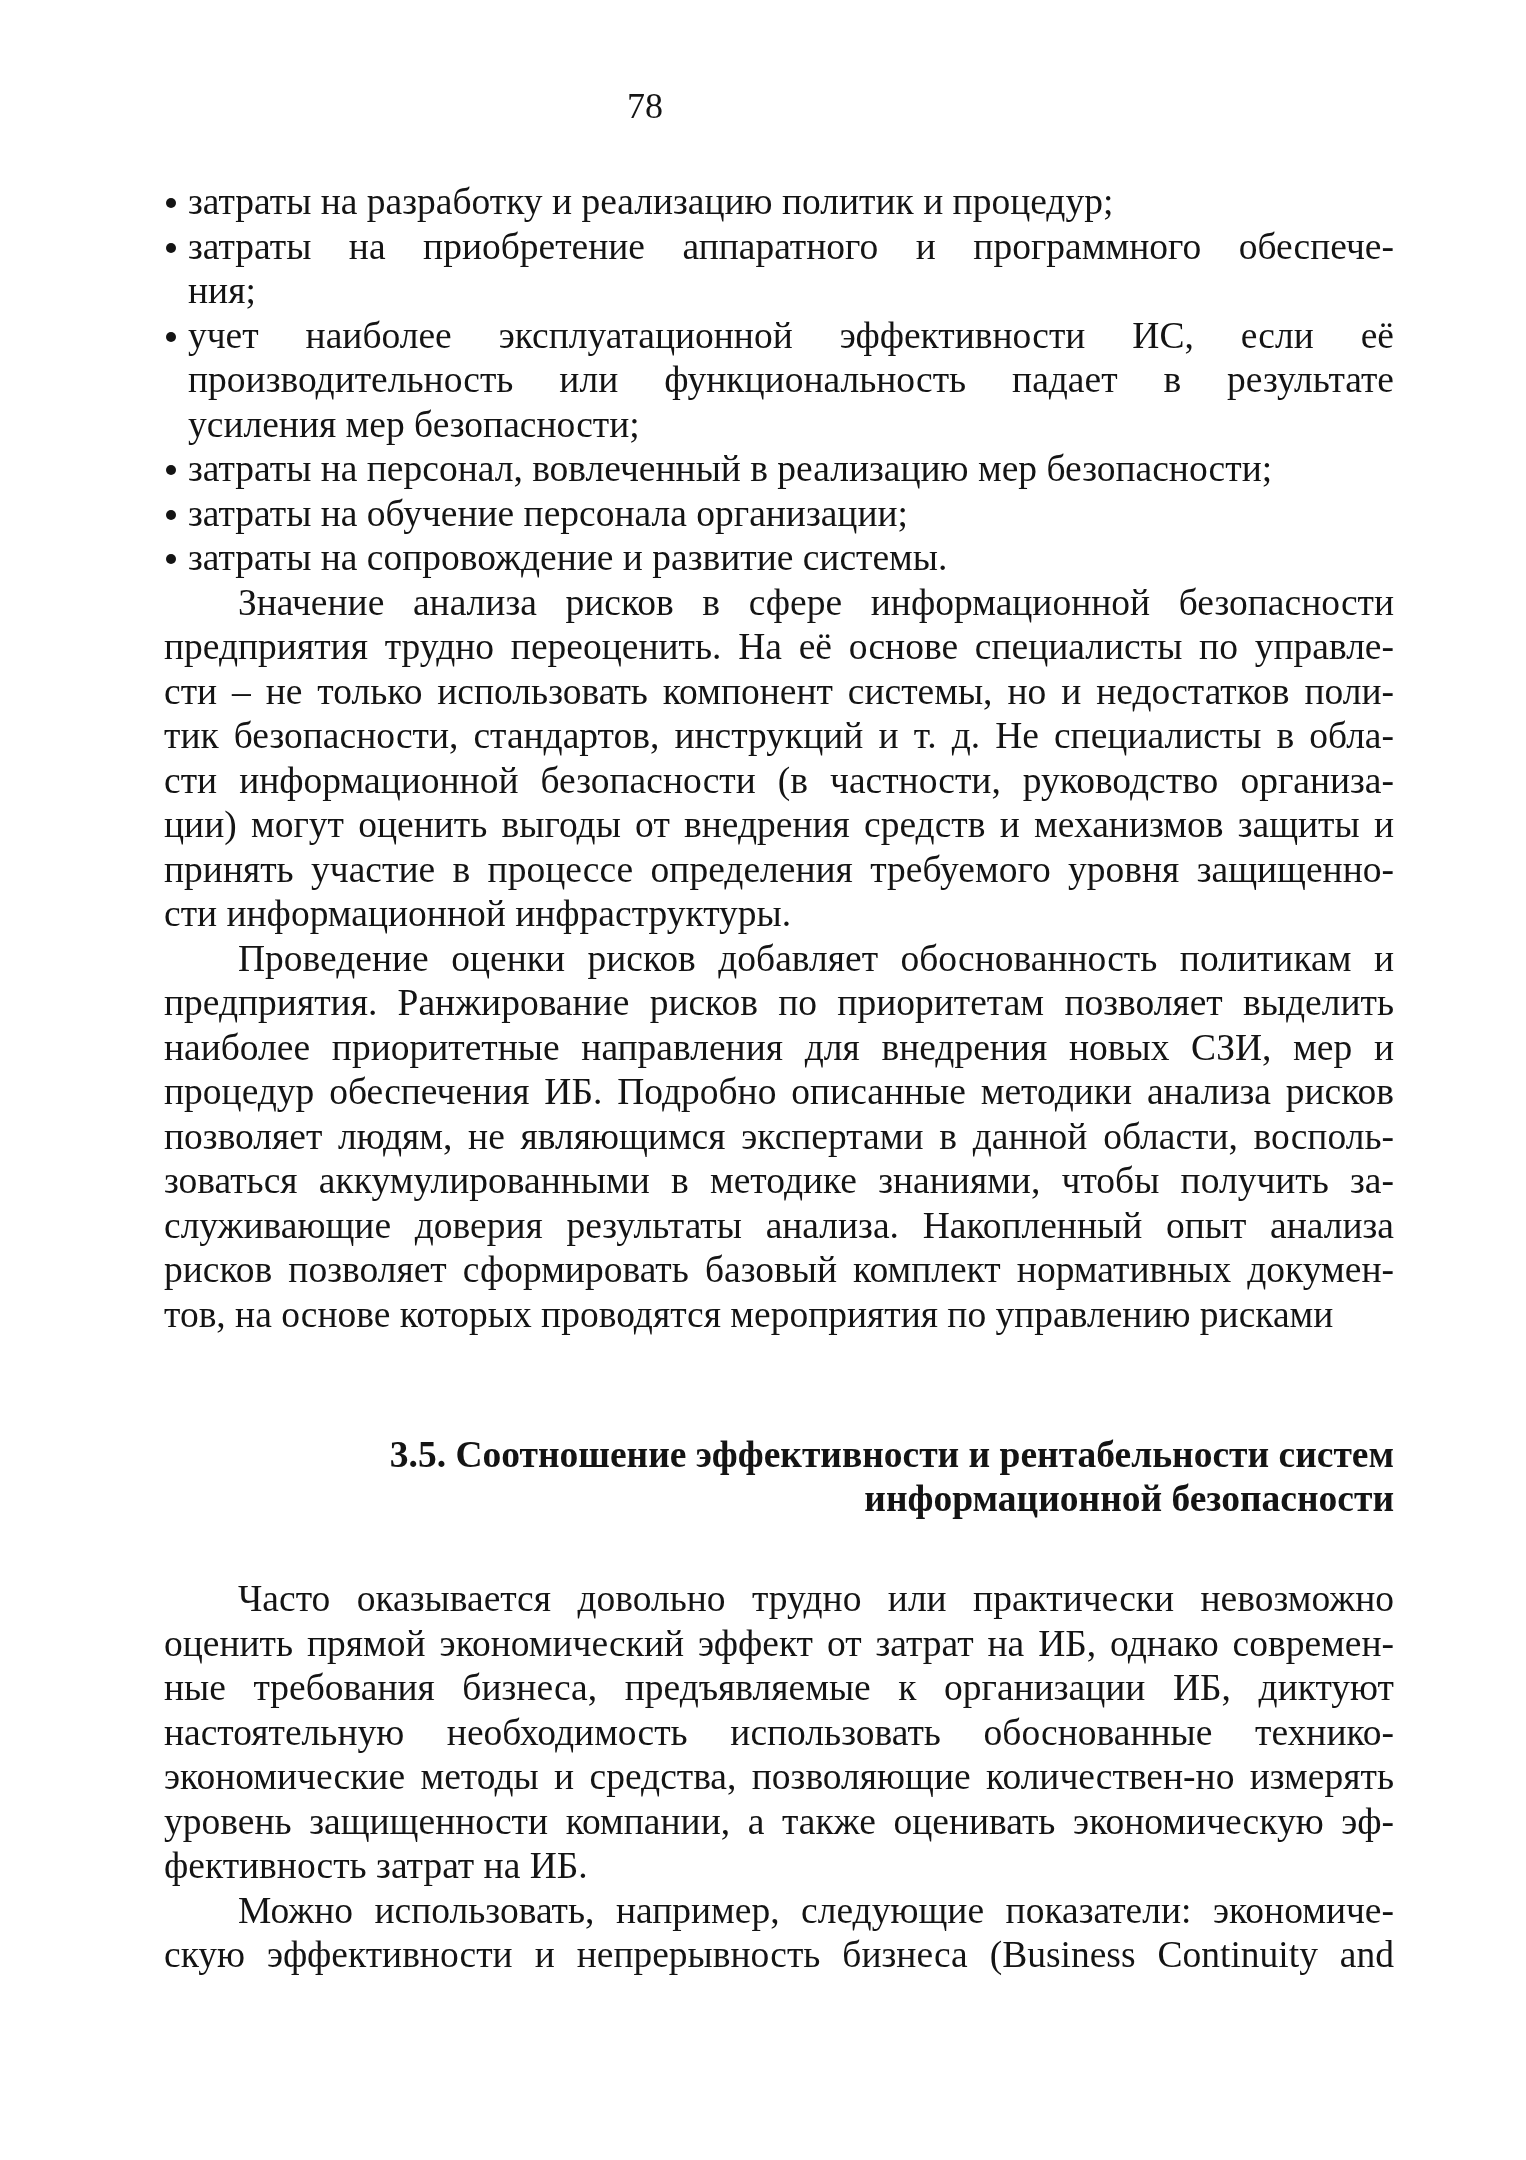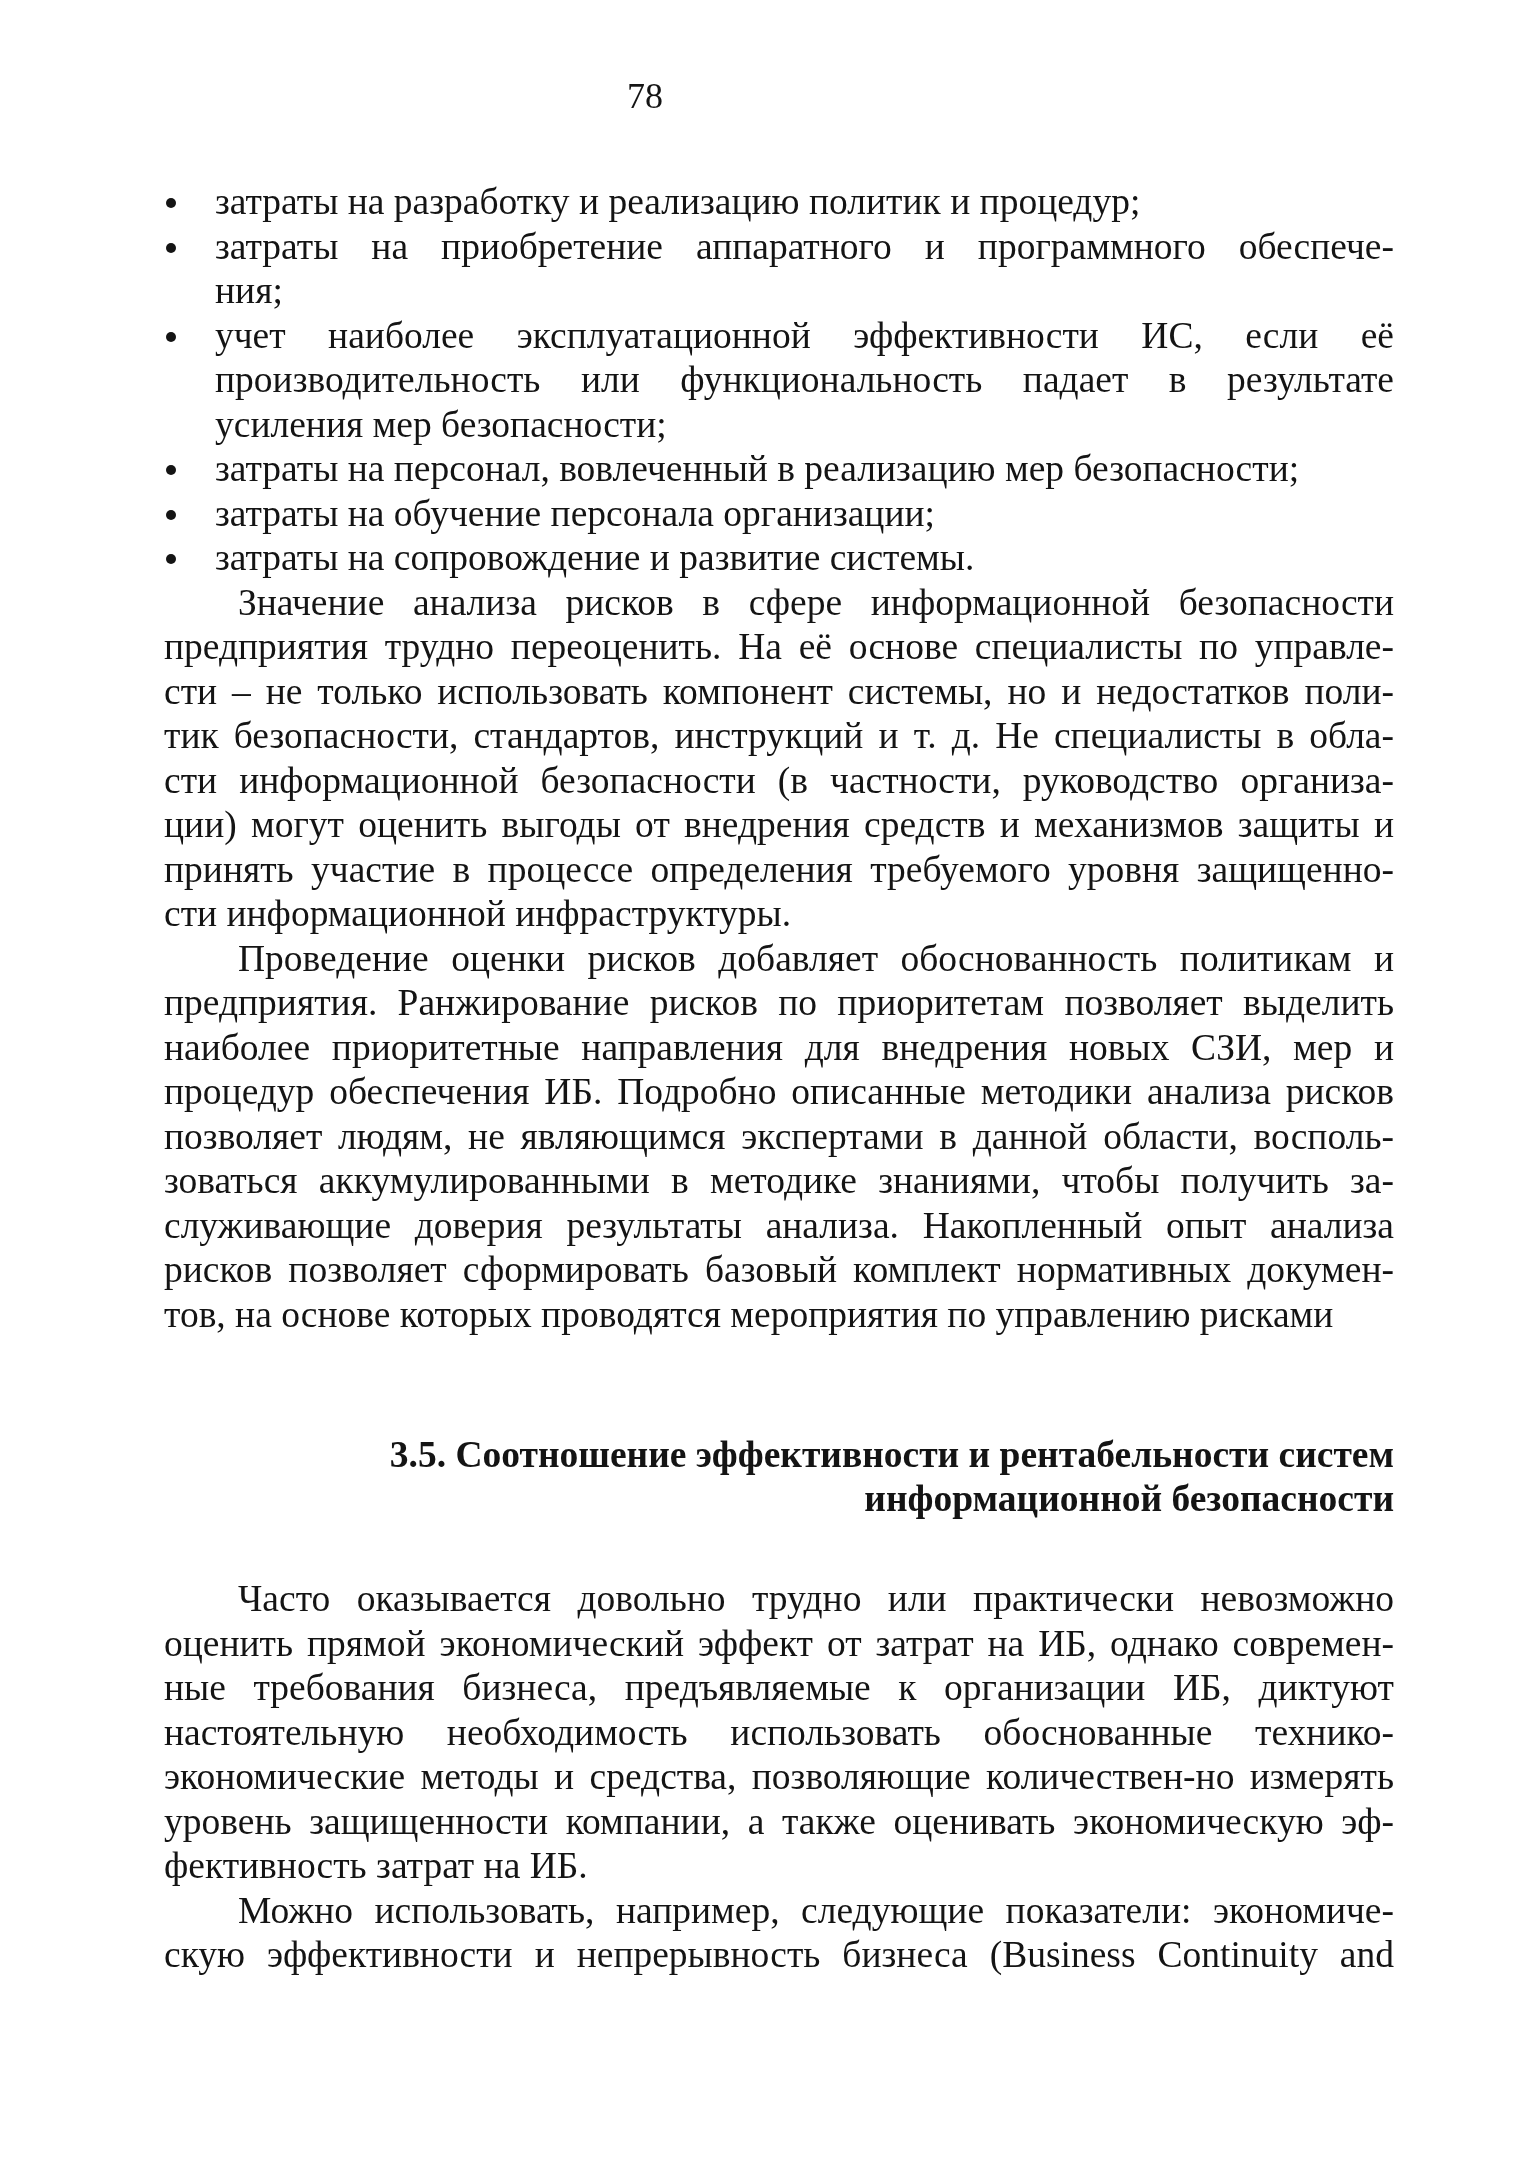--- a/index.html
+++ b/index.html
@@ -2,38 +2,38 @@
 <html><head>
 <meta charset="utf-8">
 <style>
   html, body { margin: 0; padding: 0; background: #ffffff; }
   body {
     width: 1526px; height: 2160px; position: relative; overflow: hidden;
     font-family: "Liberation Serif", "DejaVu Serif", serif;
     color: #141414;
   }
   .page-number {
-    position: absolute; top: 76px; left: 0; width: 1290px;
+    position: absolute; top: 86px; left: 0; width: 1290px;
     text-align: center; font-size: 36px; line-height: 40px;
   }
   .content {
     position: absolute; left: 164px; top: 180px; width: 1230px;
     font-size: 37.5px;
   }
   .line {
     display: block; height: 44.5px; line-height: 44.5px; white-space: nowrap;
     text-align: justify; text-align-last: justify;
   }
   .line.last { text-align-last: left; }
   .bullet-item { position: relative; padding-left: 70px; }
   .bullet {
     position: absolute; left: 72px; width: 10px; height: 10px;
     border-radius: 50%; background: #141414;
   }
-  .bullet-item .line { margin-left: 51px; }
+  .bullet-item .line { margin-left: 24px; }
   .para .line.first { text-indent: 74px; }
   .section-heading {
     text-align: right; font-weight: bold; font-size: 37.5px;
     line-height: 44px; margin-top: 96px; margin-bottom: 56px;
   }
   .section-heading span { display: block; }
 </style>
 </head>
 <body>
 

